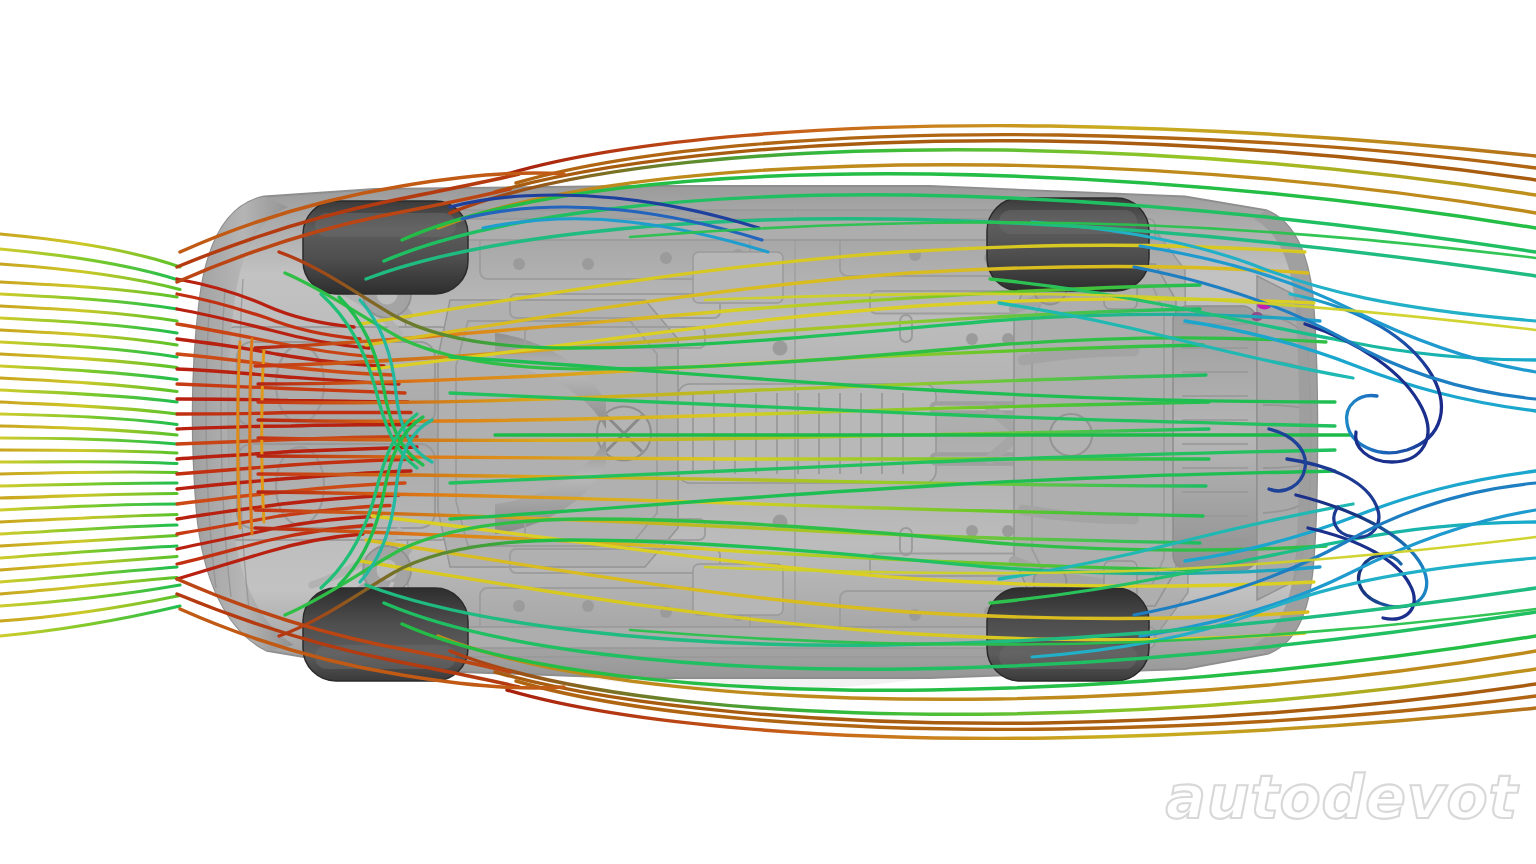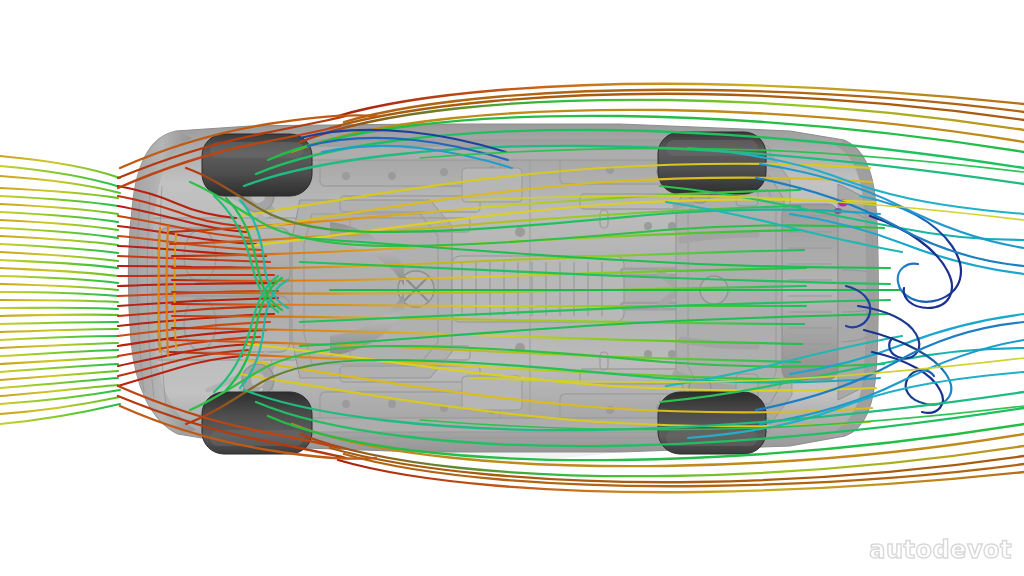--- a/index.html
+++ b/index.html
@@ -22,30 +22,31 @@
     position: absolute;
     left: 0;
     top: 0;
     width: 1024px;
     height: 576px;
     display: block;
   }
   .wm {
     position: absolute;
     right: 12px;
-    bottom: 14px;
+    bottom: 24px;
     font-family: "DejaVu Sans", sans-serif;
-    font-size: 24px;
+    font-size: 40px;
     font-weight: 700;
     letter-spacing: 0.5px;
     color: transparent;
     -webkit-text-stroke: 1.4px #d8d8d8;
     text-shadow: 0 0 0 rgba(0,0,0,0);
     user-select: none;
     line-height: 1;
+    font-style: italic;
   }
 </style>
 </head>
 <body>
 
 <div id="stage">
 
   <svg id="cfd-svg" viewBox="0 0 1024 576" xmlns="http://www.w3.org/2000/svg">
     <defs>
 

